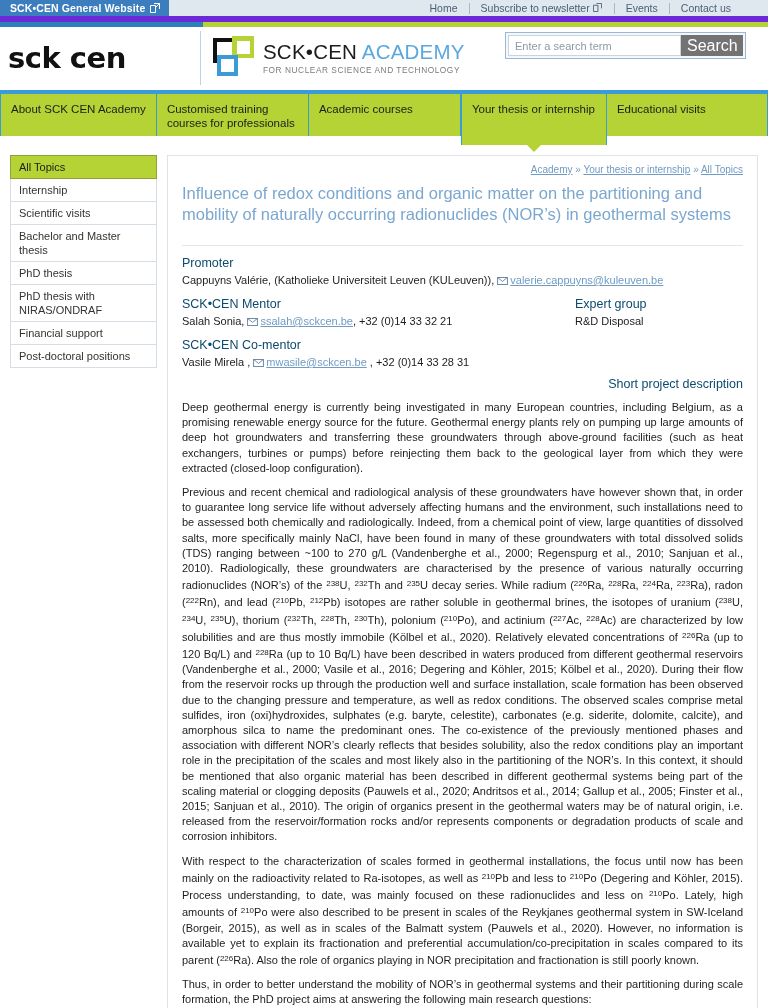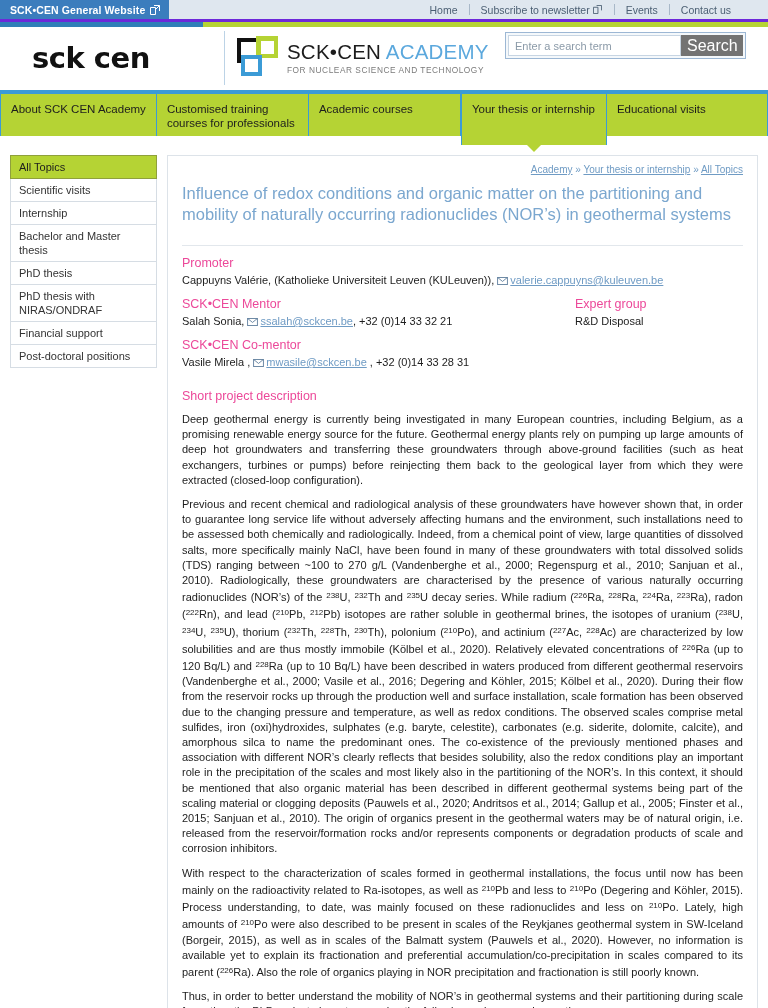--- a/index.html
+++ b/index.html
@@ -13,21 +13,21 @@
     color: #222;
     overflow: hidden;
   }
 
   
   .topbar {
     height: 22px;
     background: #dfe7ef;
     display: flex;
     align-items: stretch;
-    border-bottom: 3px solid #6d28d9;
+    border-bottom: 6px solid #6d28d9;
     position: relative;
   }
   .gen-site {
     background: #3b7dbd;
     color: #ffffff;
     font-size: 10.5px;
     font-weight: bold;
     display: flex;
     align-items: center;
     padding: 0 9px 0 10px;
@@ -60,21 +60,20 @@
   }
 
   
   .header {
     height: 63px;
     background: #ffffff;
     display: flex;
     align-items: center;
     position: relative;
     border-bottom: 1px solid #ffffff;
-    margin-left: 24px;
   }
   .sck-wordmark {
     width: 200px;
     padding-left: 8px;
     font-size: 29px;
     font-weight: bold;
     letter-spacing: -0.5px;
     color: #111;
     font-family: "DejaVu Sans", sans-serif;
     line-height: 1;
@@ -214,42 +213,42 @@
     font-size: 16.5px;
     font-weight: normal;
     color: #7ba7cf;
     line-height: 21px;
     margin: 2px 0 10px 0;
     padding-bottom: 20px;
     border-bottom: 1px solid #e2e7ec;
   }
 
   .lbl {
-    color: #ec4899;
+    color: #0c4a6e;
     font-size: 12.5px;
     margin-top: 8px;
     margin-bottom: 2px;
   }
   .val { font-size: 11px; color: #1d1d1d; line-height: 16px; }
   .val a { color: #6f9bc4; text-decoration: underline; }
   .mail-ico { display:inline-block; vertical-align:-1px; margin-right:2px; }
 
   .two-col { display: flex; }
   .two-col .left { flex: 1; }
   .two-col .right { width: 168px; flex: none; }
 
   .body-text {
     font-size: 11px;
     line-height: 15.2px;
     text-align: justify;
     color: #1d1d1d;
     margin: 9px 0 0 0;
   }
   .body-text sup { font-size: 8px; vertical-align: 3px; }
-  .desc-head { margin-top: 18px; }
+  .desc-head { margin-top: 6px; text-align: right; }
 </style>
 </head>
 <body>
 
 <div class="topbar">
   <div class="gen-site">
     <span>SCK•CEN General Website</span>
     <span class="ext-ico">
       <svg width="10" height="10" viewBox="0 0 10 10">
           <path d="M0.5 2.5 H5.5 V9.5 H0.5 Z" fill="none" stroke="#fff" stroke-width="1"></path>
@@ -316,22 +315,22 @@
   <div class="nav-item" style="width:152px"><span>Customised training courses for professionals</span></div>
   <div class="nav-item" style="width:152px"><span>Academic courses</span></div>
   <div class="nav-item active" style="width:146px"><span>Your thesis or internship</span><span class="tail"></span></div>
   <div class="nav-item" style="flex:1"><span>Educational visits</span></div>
 </div>
 
 <div class="page">
 
   <div class="sidebar">
     <div class="side-item active"><span>All Topics</span></div>
+    <div class="side-item"><span>Internship</span></div>
     <div class="side-item"><span>Scientific visits</span></div>
-    <div class="side-item"><span>Internship</span></div>
     <div class="side-item"><span>Bachelor and Master thesis</span></div>
     <div class="side-item"><span>PhD thesis</span></div>
     <div class="side-item"><span>PhD thesis with NIRAS/ONDRAF</span></div>
     <div class="side-item"><span>Financial support</span></div>
     <div class="side-item"><span>Post-doctoral positions</span></div>
   </div>
 
   <div class="content">
 
     <div class="breadcrumb">

